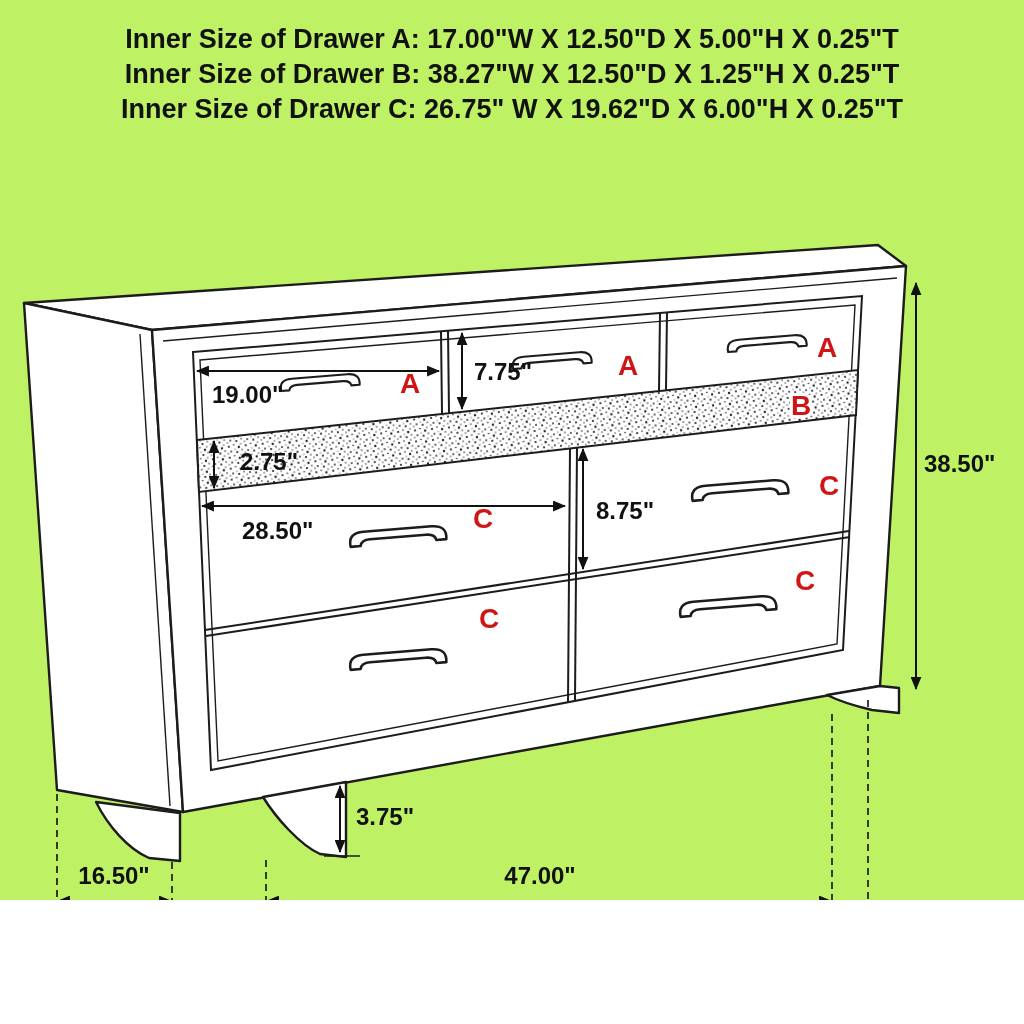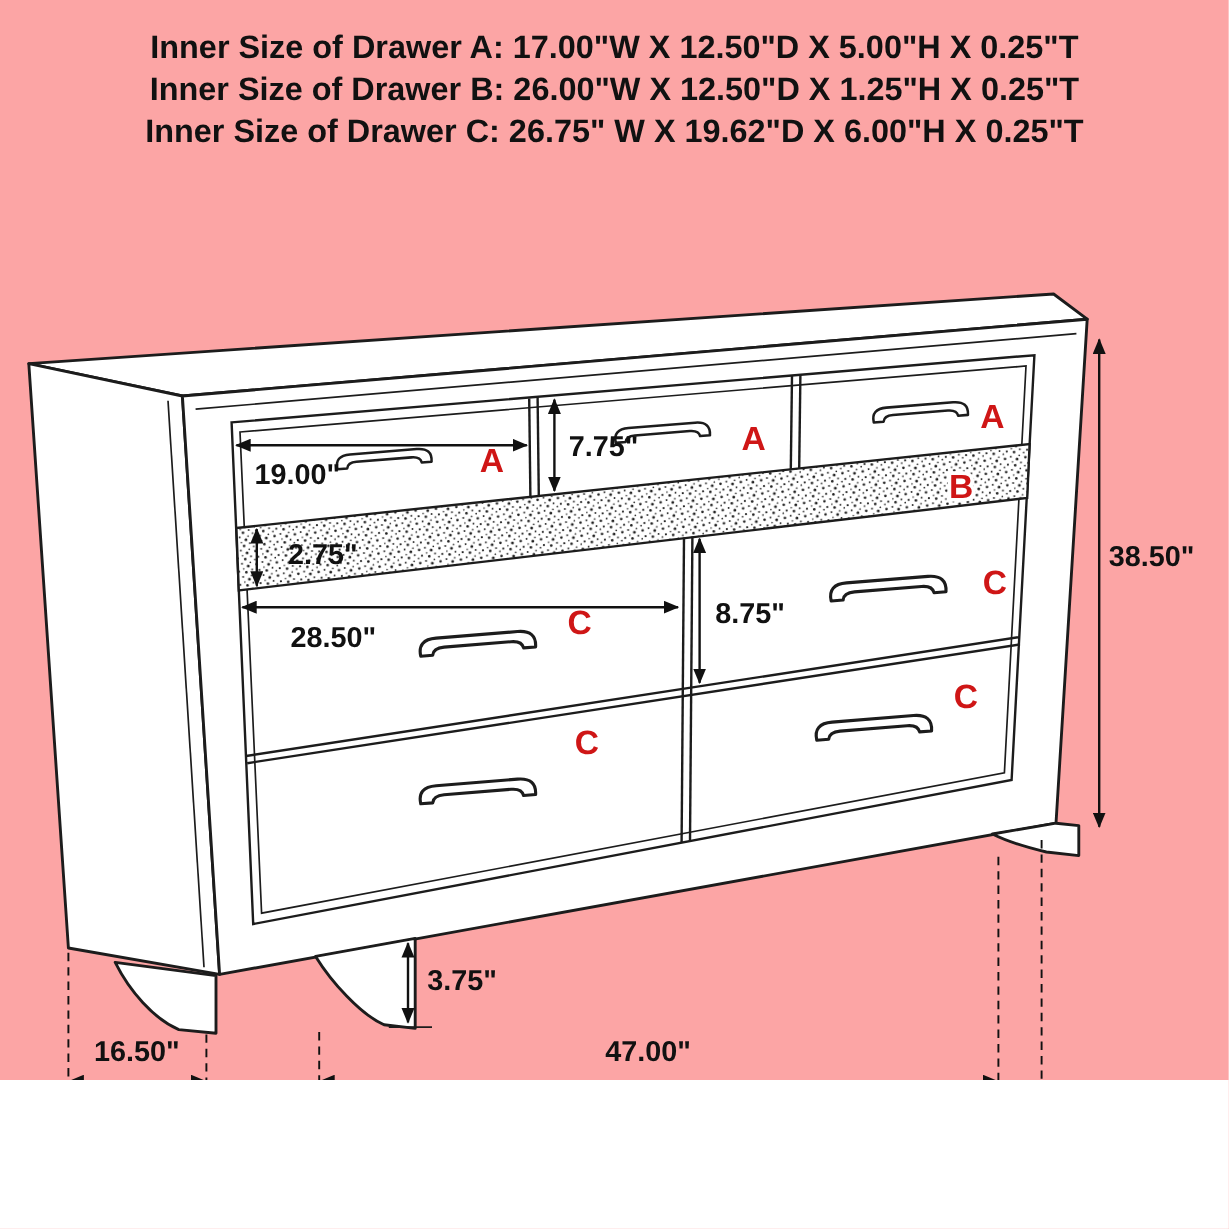--- a/index.html
+++ b/index.html
@@ -1,17 +1,17 @@
 <!DOCTYPE html>
 <html style="--label-red: #cf1616; --line: #1c1c1c;"><head>
 <meta charset="utf-8">
 <style>
   html,body { margin:0; padding:0; background:#ffffff; }
   .page {
-    position:relative; width:1024px; height:900px; background:#fca5a5;
+    position:relative; width:1024px; height:900px; background:#bef264;
     font-family:"Liberation Sans", sans-serif; overflow:hidden;
   }
   .spec-header {
     position:absolute; top:22px; left:0; right:0;
     text-align:center; font-weight:bold; font-size:27px; line-height:35px;
     color:#111;
   }
   svg { position:absolute; top:0; left:0; }
   svg text { font-family:"Liberation Sans", sans-serif; font-weight:bold; }
   .dim-text   { font-size:24px; fill:#111; }
@@ -23,21 +23,21 @@
   .dim  { stroke:#111; stroke-width:2; fill:none; }
   .dash { stroke:#111; stroke-width:1.6; fill:none; stroke-dasharray:7 5; }
 </style>
 </head>
 <body>
 
 <div class="page">
 
   <div class="spec-header">
     <div>Inner Size of Drawer A: 17.00"W X 12.50"D X 5.00"H X 0.25"T</div>
-    <div>Inner Size of Drawer B: 26.00"W X 12.50"D X 1.25"H X 0.25"T</div>
+    <div>Inner Size of Drawer B: 38.27"W X 12.50"D X 1.25"H X 0.25"T</div>
     <div>Inner Size of Drawer C: 26.75" W X 19.62"D X 6.00"H X 0.25"T</div>
   </div>
 
   <svg width="1024" height="1024" viewBox="0 0 1024 1024">
 
     <defs>
       <marker id="ahE" viewBox="0 0 12 10" refX="11" refY="5" markerWidth="13" markerHeight="11" orient="auto" markerUnits="userSpaceOnUse">
         <path d="M0,0 L12,5 L0,10 Z" fill="#111"></path>
       </marker>
       <marker id="ahS" viewBox="0 0 12 10" refX="11" refY="5" markerWidth="13" markerHeight="11" orient="auto-start-reverse" markerUnits="userSpaceOnUse">

